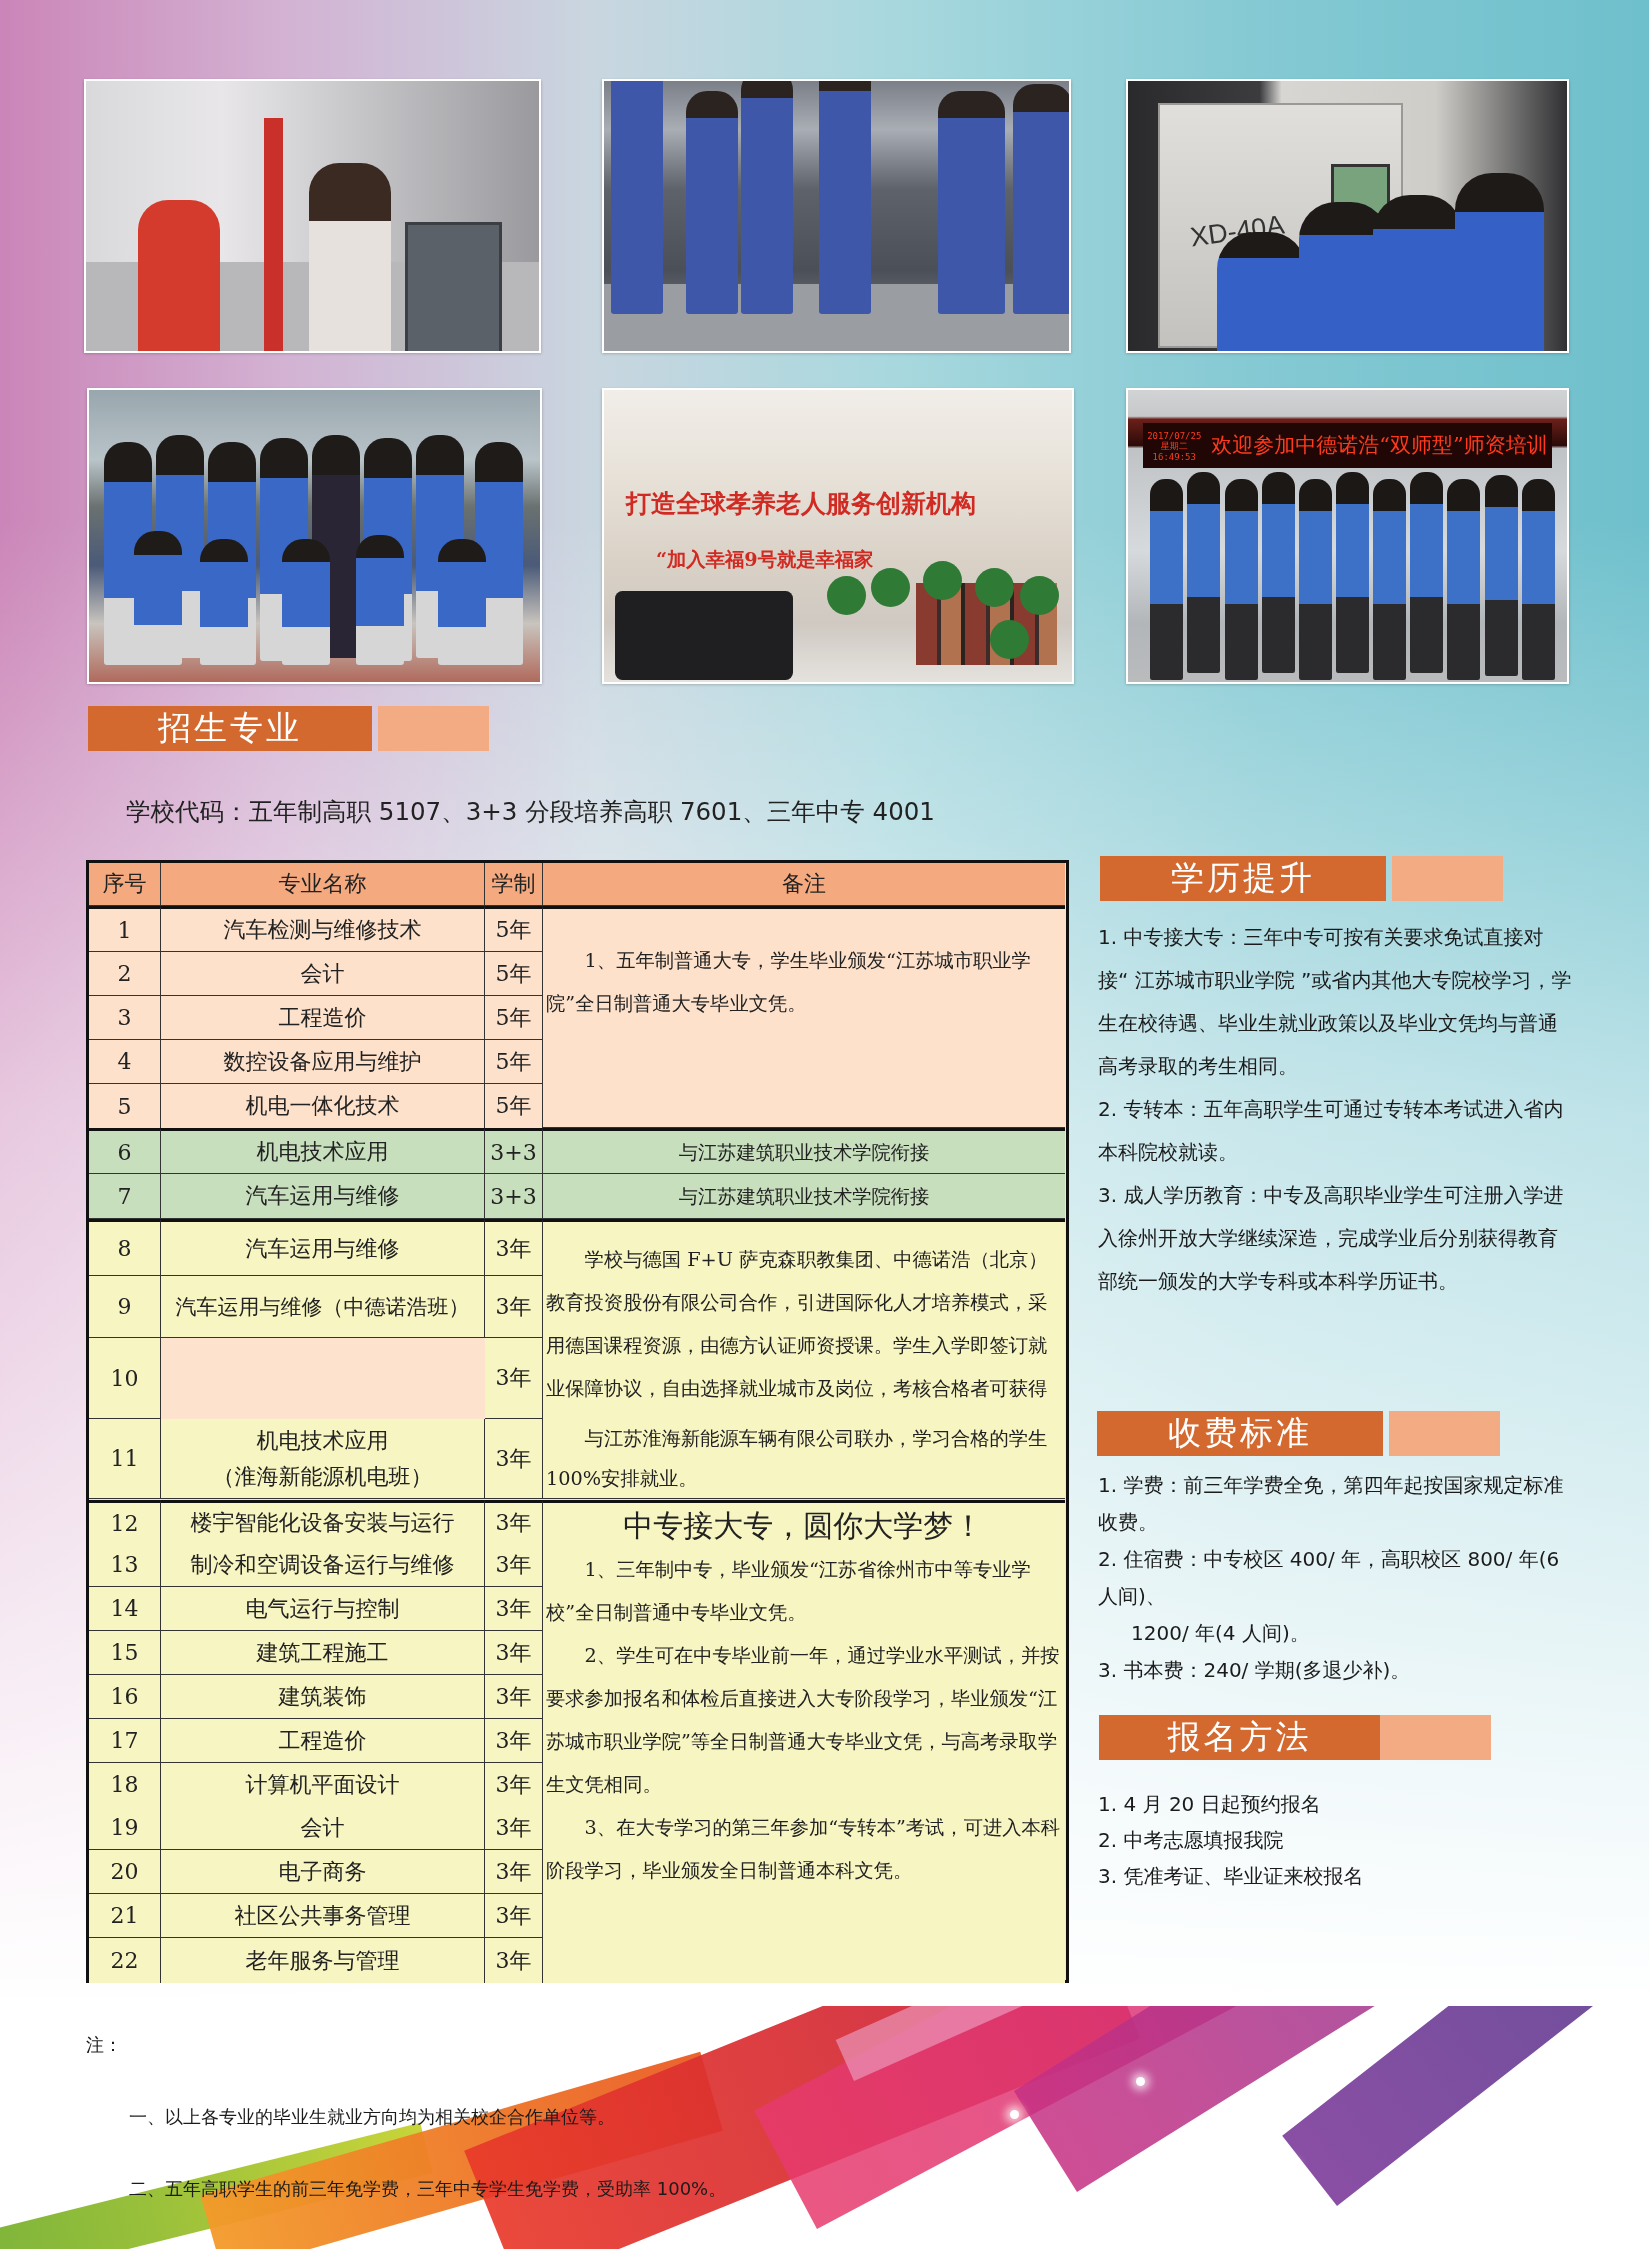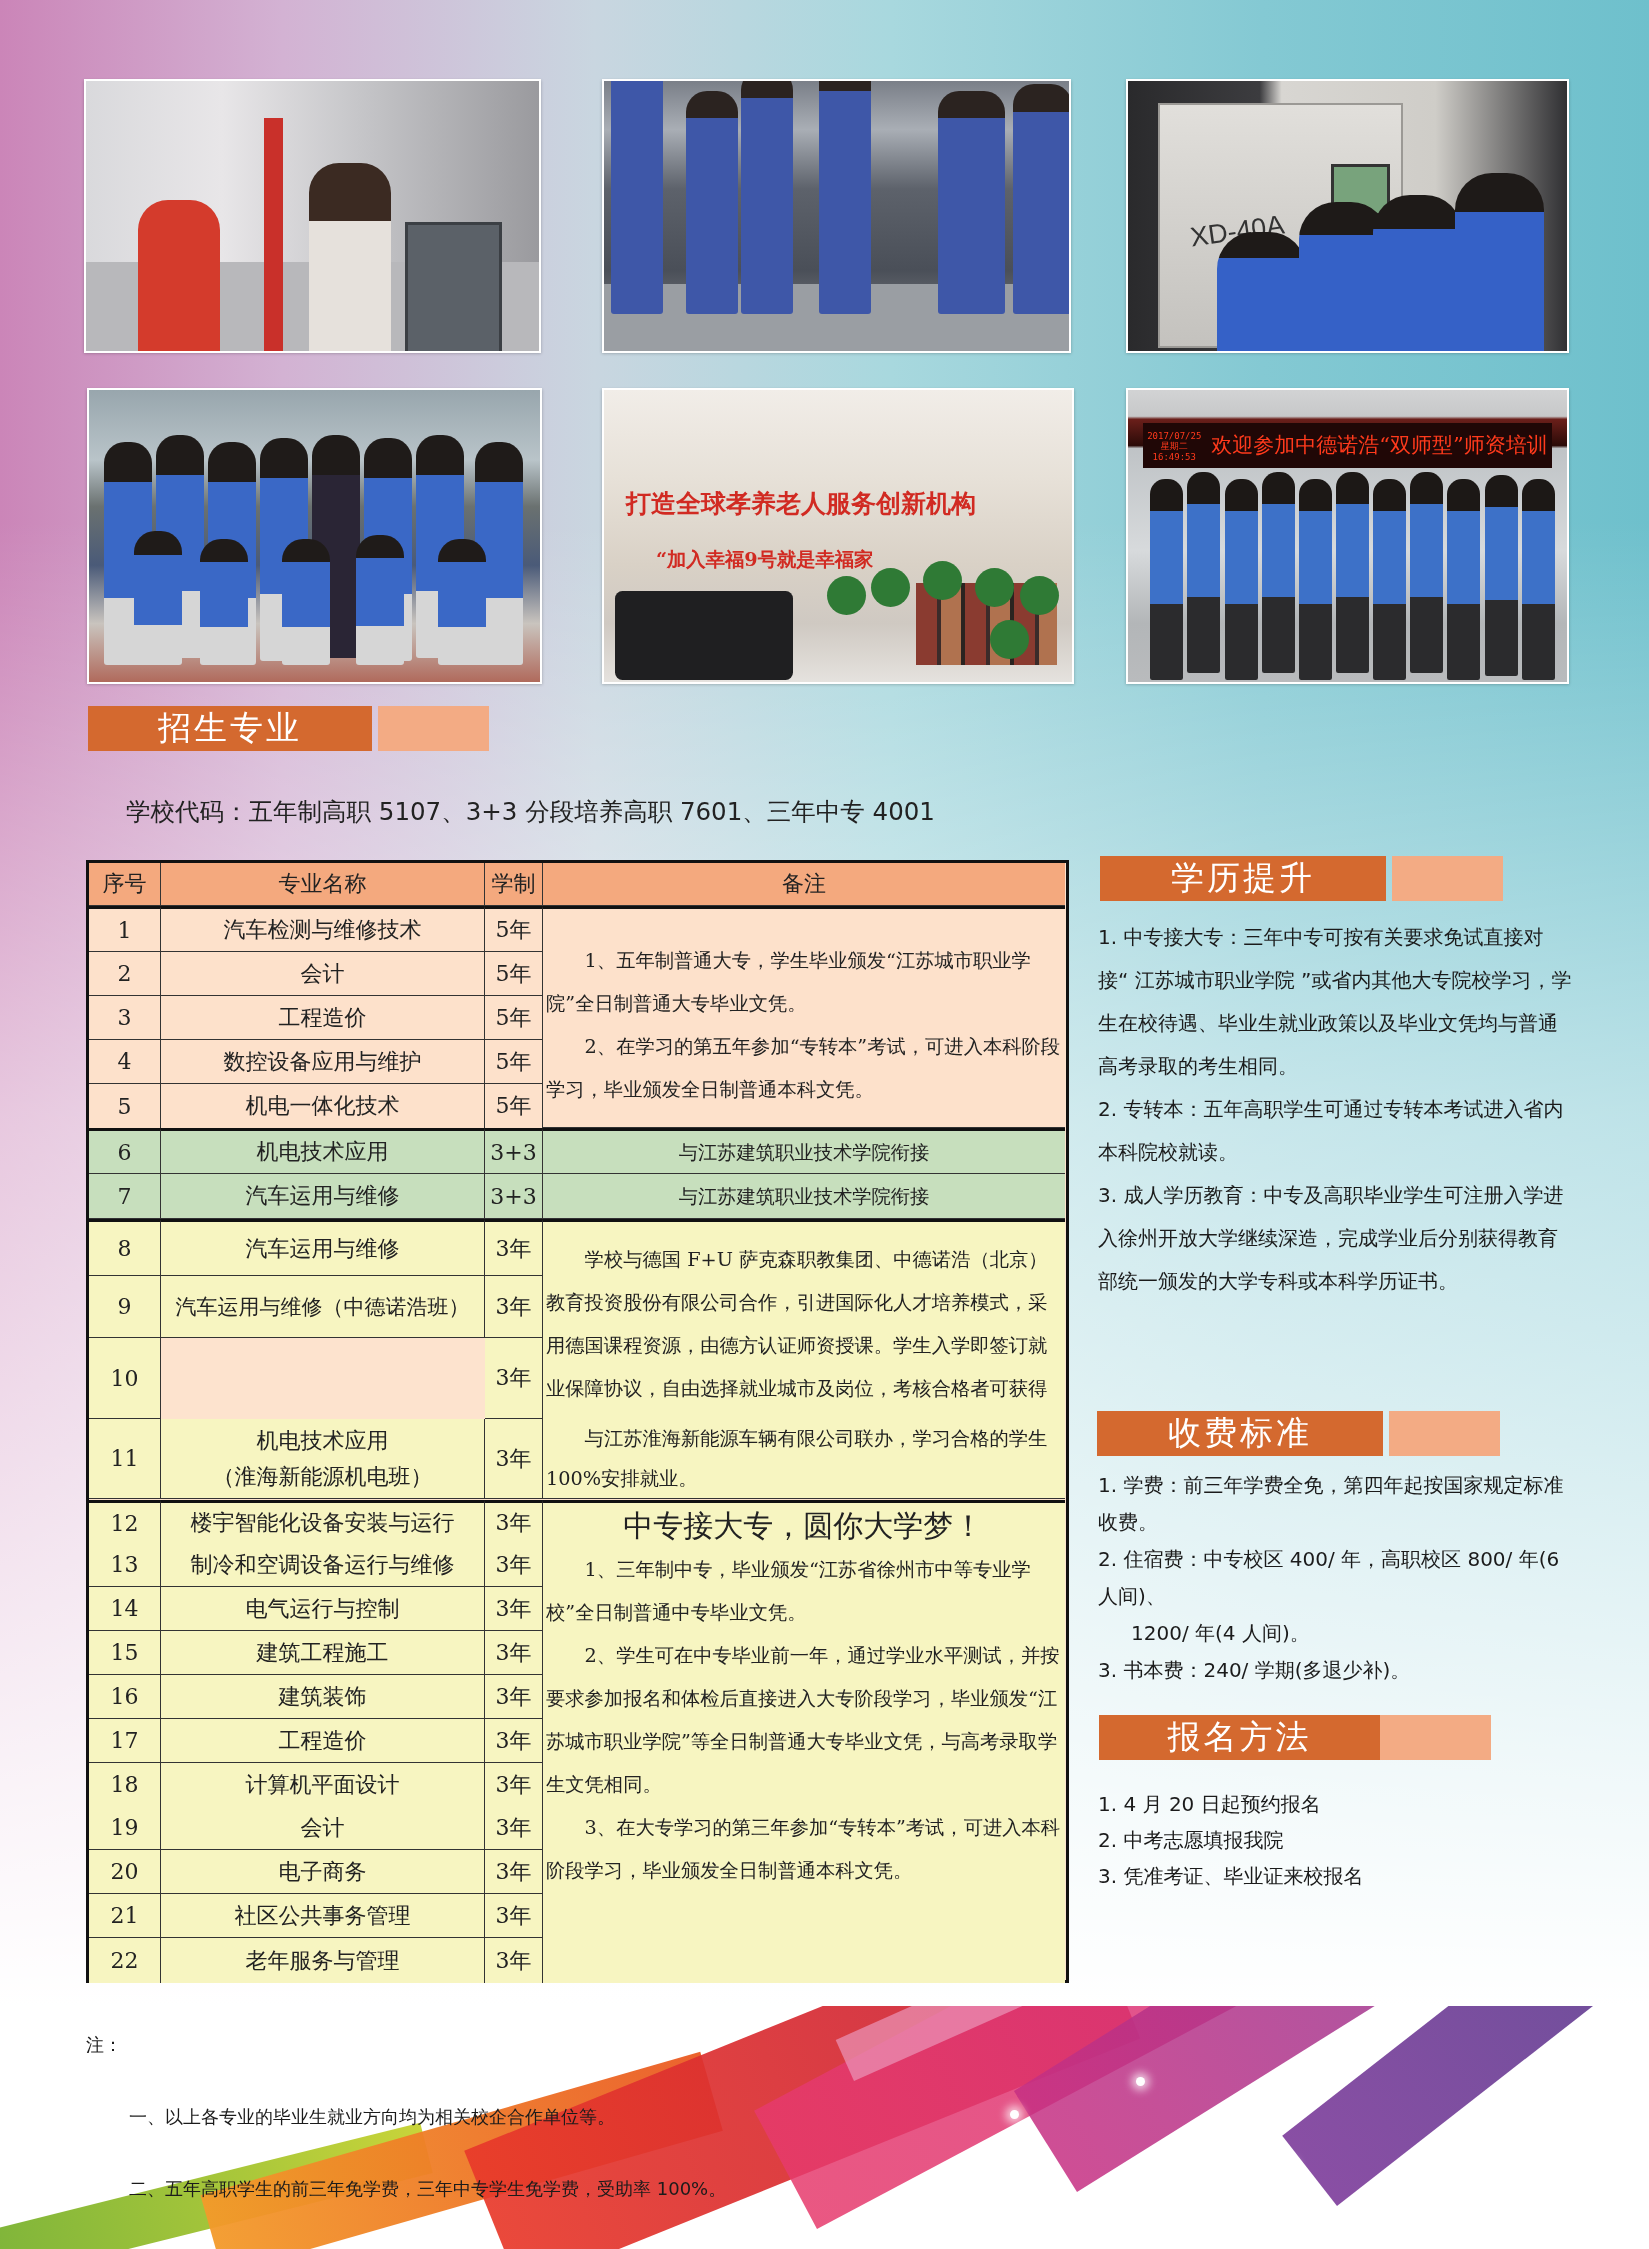--- a/index.html
+++ b/index.html
@@ -195,21 +195,20 @@
   <div class="cell g1" style="left:72px; top:177px; width:324px; height:44px;">数控设备应用与维护</div>
   <div class="cell g1" style="left:396px; top:177px; width:58px; height:44px;">5年</div>
 
   <div class="cell g1" style="left:0; top:221px; width:72px; height:45px;">5</div>
   <div class="cell g1" style="left:72px; top:221px; width:324px; height:45px;">机电一体化技术</div>
   <div class="cell g1" style="left:396px; top:221px; width:58px; height:45px;">5年</div>
 
   <div class="cell g1 note thick-top" style="left:454px; top:43px; width:522px; height:222px; border-right:none; padding-top:30px;">
     <div>
       <p>1、五年制普通大专，学生毕业颁发“江苏城市职业学院”全日制普通大专毕业文凭。</p>
-      <p>2、在学习的第五年参加“专转本”考试，可进入本科阶段学习，毕业颁发全日制普通本科文凭。</p>
     </div>
   </div>
 
   <div class="cell g2 thick-top" style="left:0; top:265px; width:72px; height:46px;">6</div>
   <div class="cell g2 thick-top" style="left:72px; top:265px; width:324px; height:46px;">机电技术应用</div>
   <div class="cell g2 thick-top" style="left:396px; top:265px; width:58px; height:46px;">3+3</div>
   <div class="cell g2 thick-top note-center" style="left:454px; top:265px; width:522px; height:46px; border-right:none;">与江苏建筑职业技术学院衔接</div>
 
   <div class="cell g2" style="left:0; top:311px; width:72px; height:45px;">7</div>
   <div class="cell g2" style="left:72px; top:311px; width:324px; height:45px;">汽车运用与维修</div>

